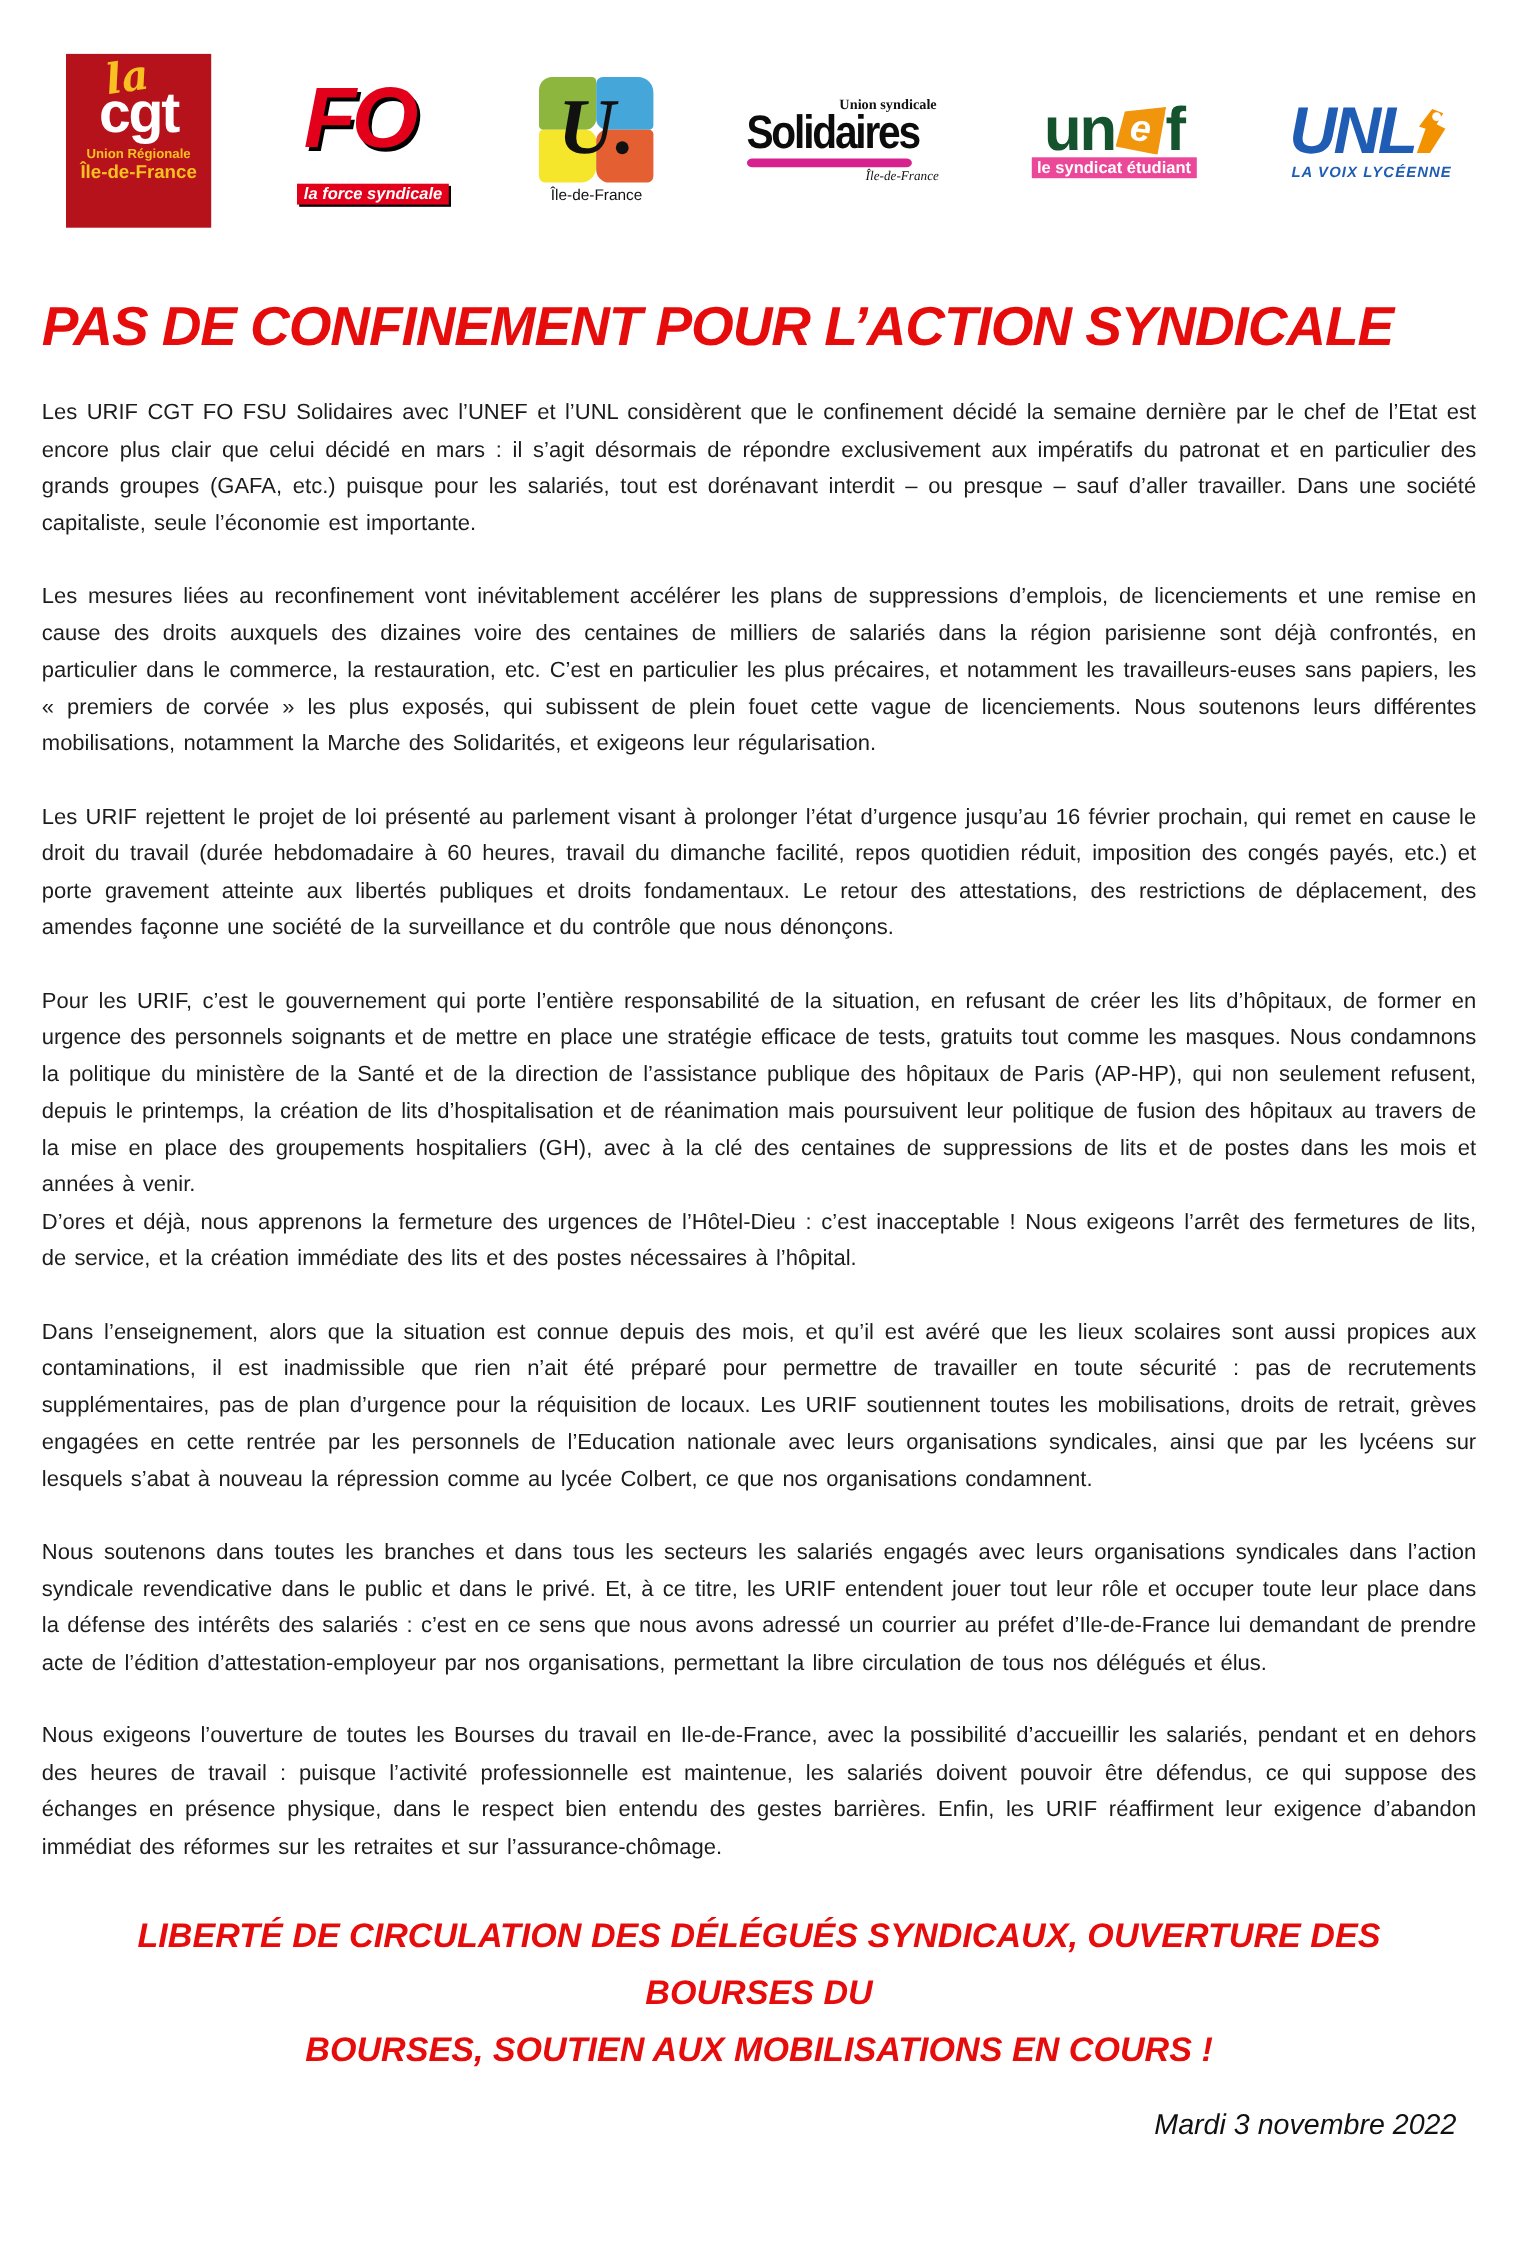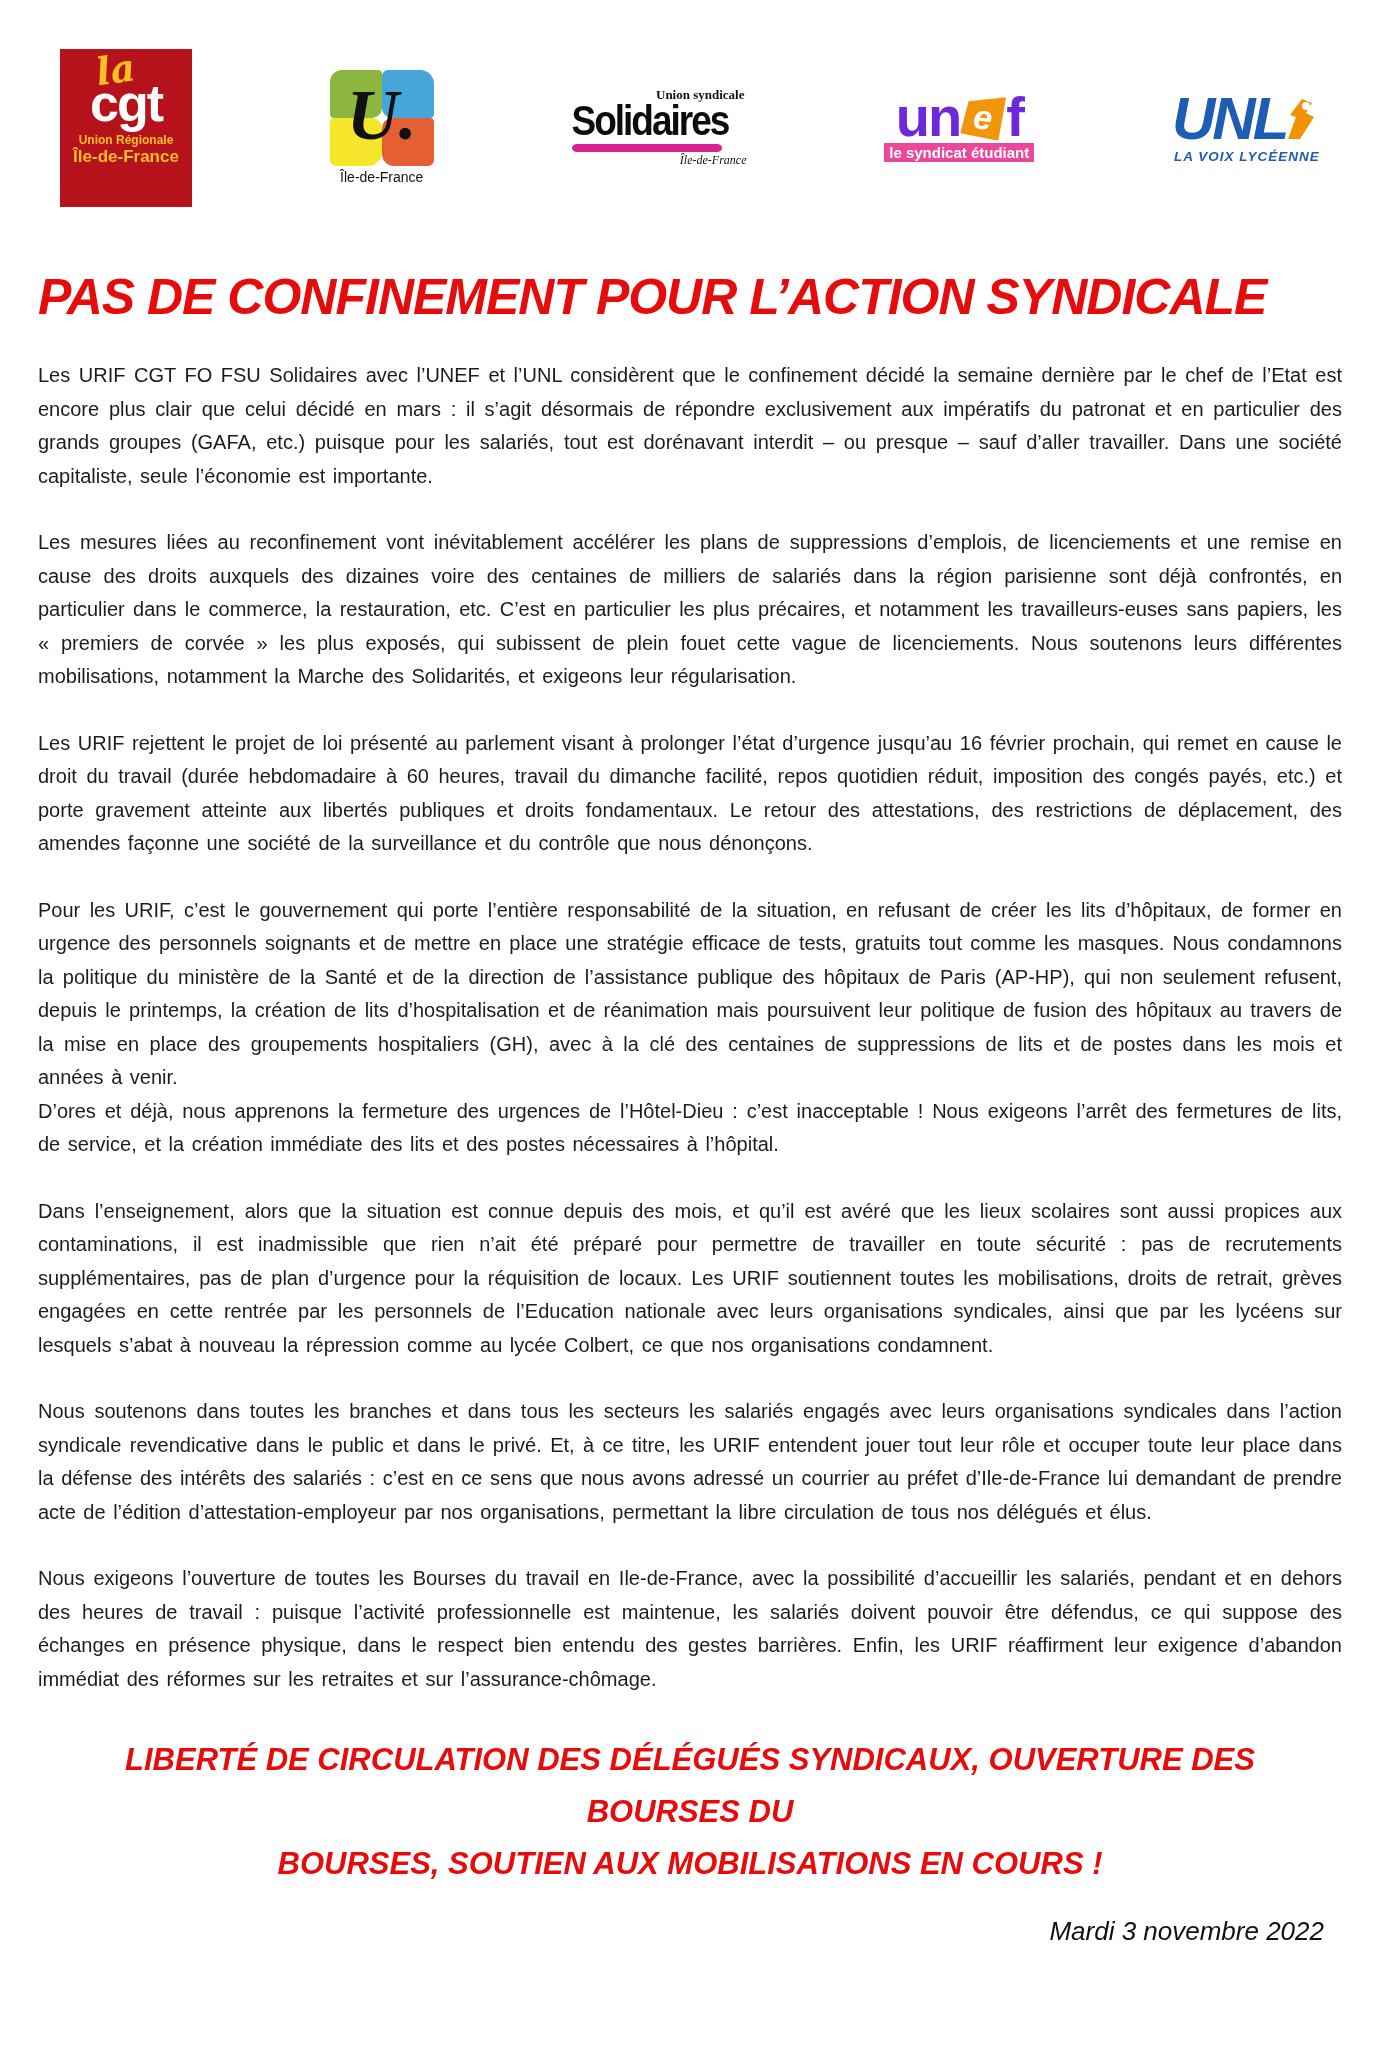--- a/index.html
+++ b/index.html
@@ -63,21 +63,21 @@
               font-size:13px; line-height:14px; color:#111; font-weight:bold; padding-right:2px; }
   .soli-name { font-weight:bold; font-size:37px; letter-spacing:-2px; color:#0c0c0c;
                line-height:38px; transform:scaleY(1.15); }
   .soli-underline { height:8px; width:150px; background:#d6218f; border-radius:5px/4px; margin-top:4px; }
   .soli-region { text-align:right; font-family:"Liberation Serif", serif; font-style:italic;
                  font-size:12px; color:#111; margin-top:1px; }
 
   
   .unef-box { width:150px; }
   .unef-word { display:flex; align-items:flex-end; justify-content:center; }
-  .unef-un, .unef-f { color:#6d28d9; font-weight:bold; font-size:56px; line-height:48px; letter-spacing:-2px; }
+  .unef-un, .unef-f { color:#14532d; font-weight:bold; font-size:56px; line-height:48px; letter-spacing:-2px; }
   .unef-e {
     width:42px; height:44px; background:#f0950c; color:#fff; margin:0 2px 2px 2px;
     display:flex; align-items:center; justify-content:center;
     font-weight:bold; font-style:italic; font-size:34px;
     transform:rotate(6deg); clip-path:polygon(12% 18%, 100% 0, 92% 100%, 0 92%);
   }
   .unef-tag { background:#ec4899; color:#ffffff; font-weight:bold; font-size:15px;
               text-align:center; padding:1px 3px; margin-top:2px; }
 
   
@@ -122,20 +122,26 @@
 
     <div class="logo">
       <div class="cgt-box">
         <div class="cgt-la">la</div>
         <div class="cgt-word">cgt</div>
         <div class="cgt-sub1">Union Régionale</div>
         <div class="cgt-sub2">Île-de-France</div>
       </div>
     </div>
 
+    <div class="logo">
+      <div class="fo-box">
+        <div class="fo-word">FO</div>
+        <div class="fo-tag">la force syndicale</div>
+      </div>
+    </div>
 
     <div class="logo">
       <div class="fsu-quad">
         <div class="fsu-c1"></div>
         <div class="fsu-c2"></div>
         <div class="fsu-c3"></div>
         <div class="fsu-c4"></div>
         <div class="fsu-u">U.</div>
       </div>
       <div class="fsu-region">Île-de-France</div>

